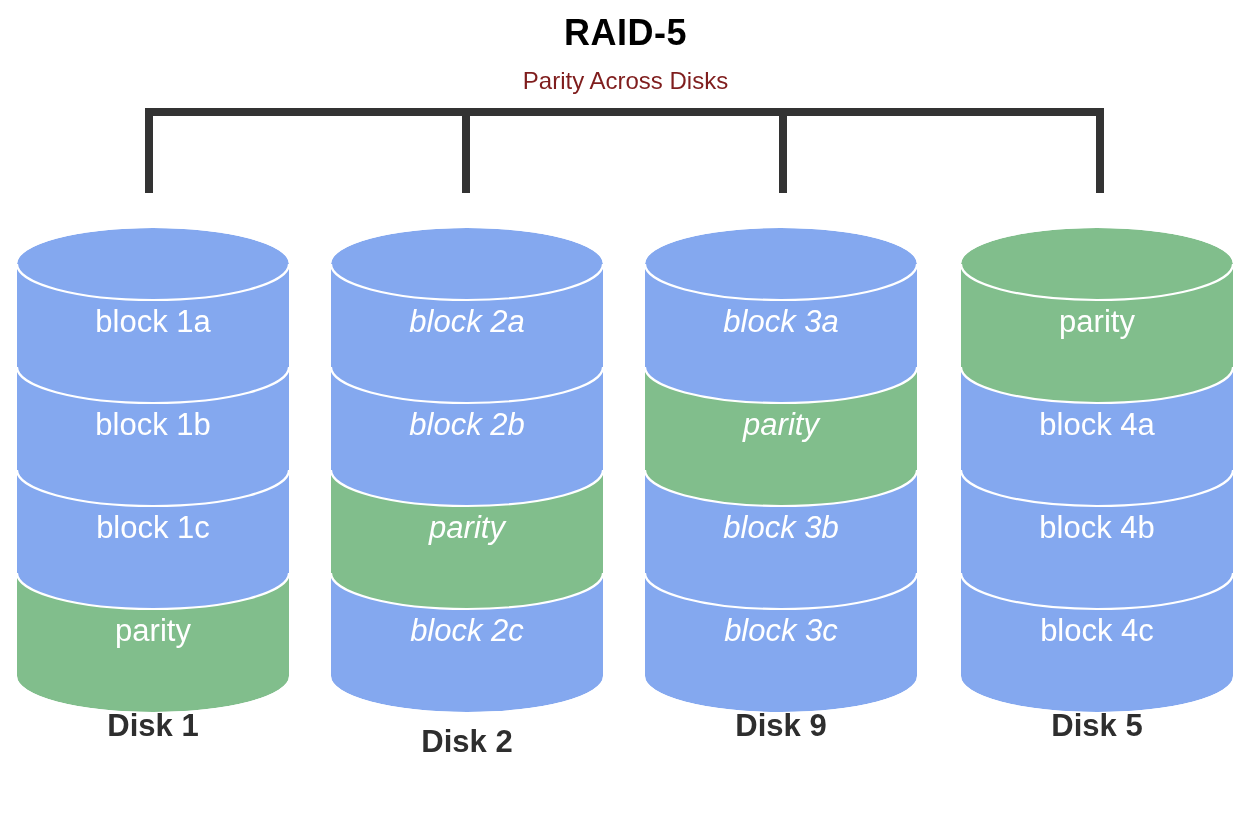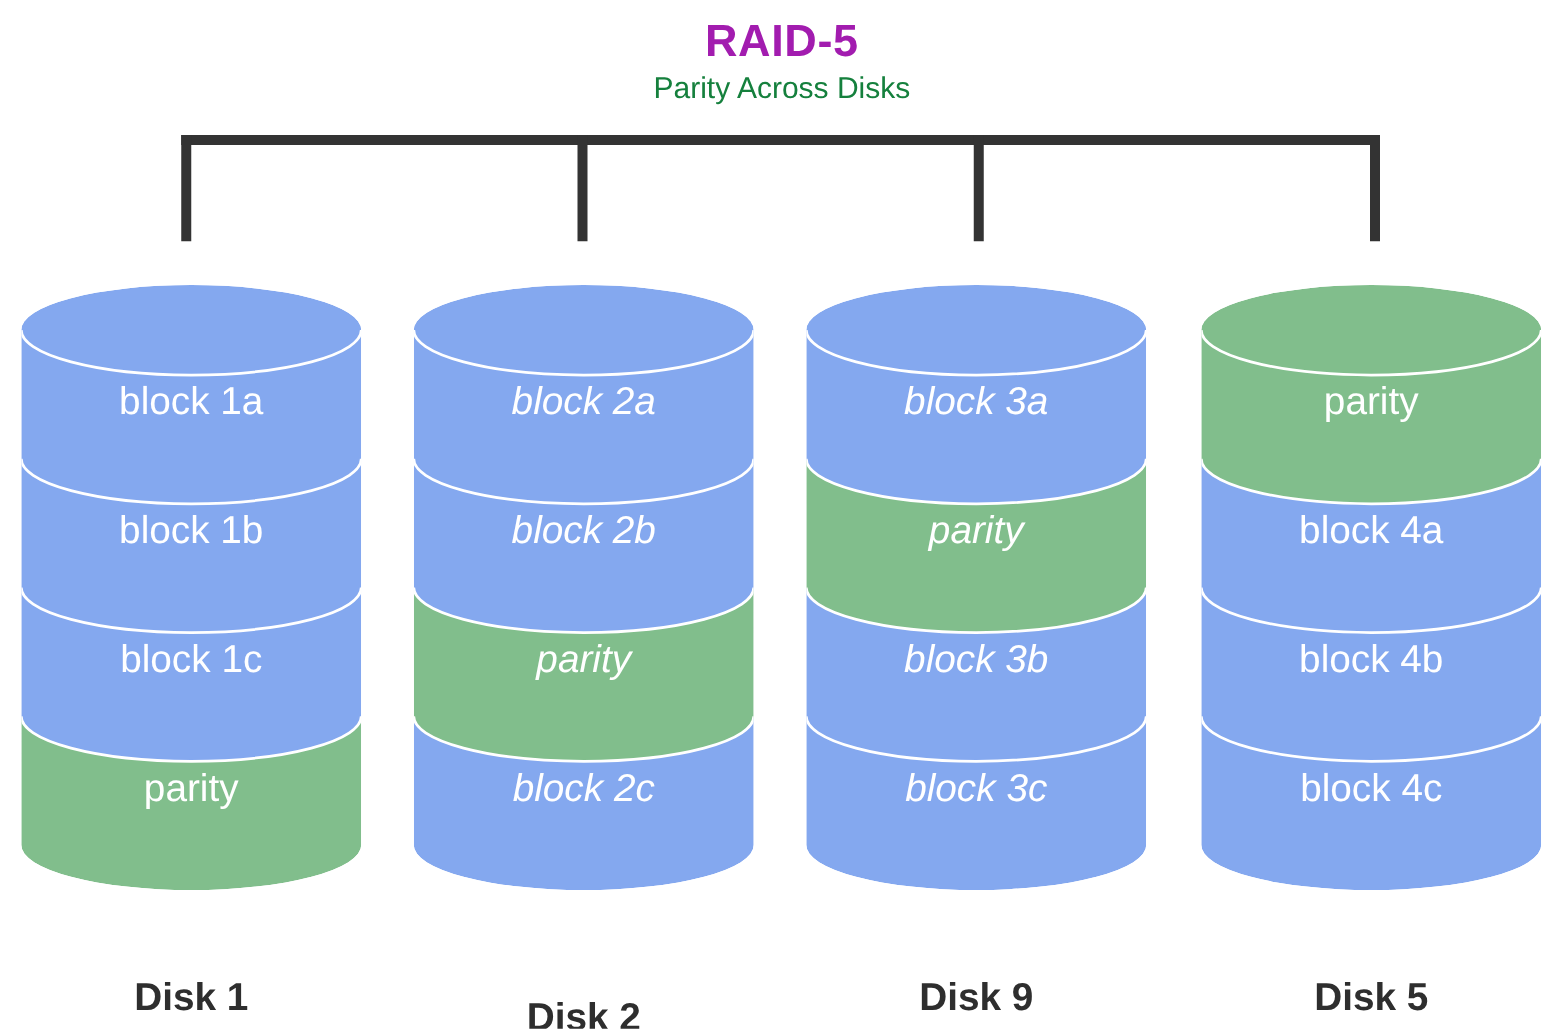--- a/index.html
+++ b/index.html
@@ -27,30 +27,30 @@
   #heading {
     position: absolute;
     left: 0;
     top: 12px;
     width: 1251px;
     text-align: center;
   }
   #title {
     font-size: 36px;
     font-weight: bold;
-    color: #a21caf;
+    color: #000000;
     letter-spacing: 0.5px;
     line-height: 42px;
   }
   #subtitle {
     font-size: 24px;
     font-weight: normal;
-    color: #15803d;
+    color: #7f1d1d;
     line-height: 30px;
-    margin-top: 2px;
+    margin-top: 12px;
     text-align: center;
   }
 
   
   #bracket {
     position: absolute;
     left: 0;
     top: 100px;
     width: 1251px;
     height: 105px;
@@ -68,21 +68,21 @@
     position: absolute;
     top: 228px;
     width: 272px;
     height: 484px;
   }
   .disk-svg {
     display: block;
   }
   .disk-label {
     position: absolute;
-    top: 780px;
+    top: 708px;
     width: 272px;
     text-align: center;
     font-size: 31px;
     font-weight: bold;
     color: #2e2e2e;
   }
   .seg-text {
     font-family: "Liberation Sans", sans-serif;
     font-size: 31px;
     fill: #ffffff;

